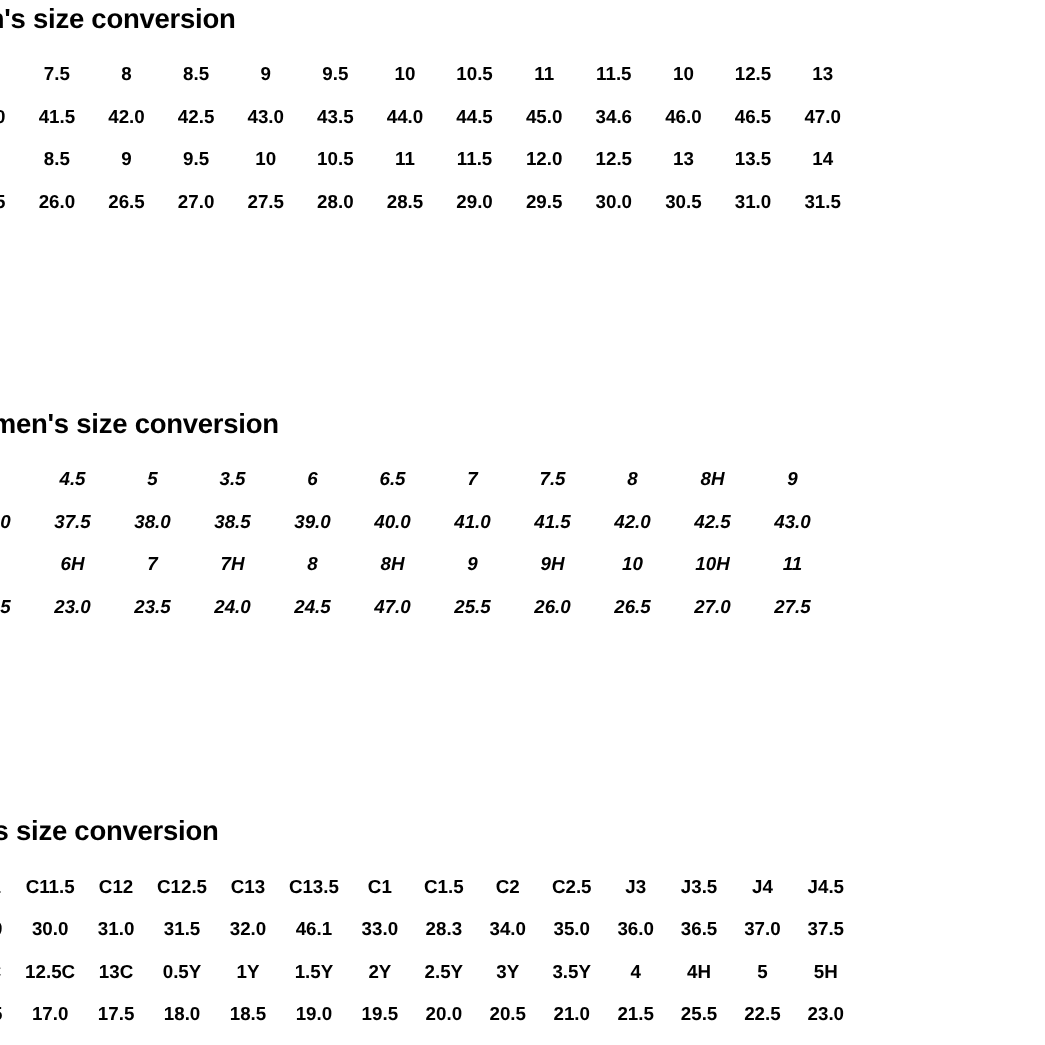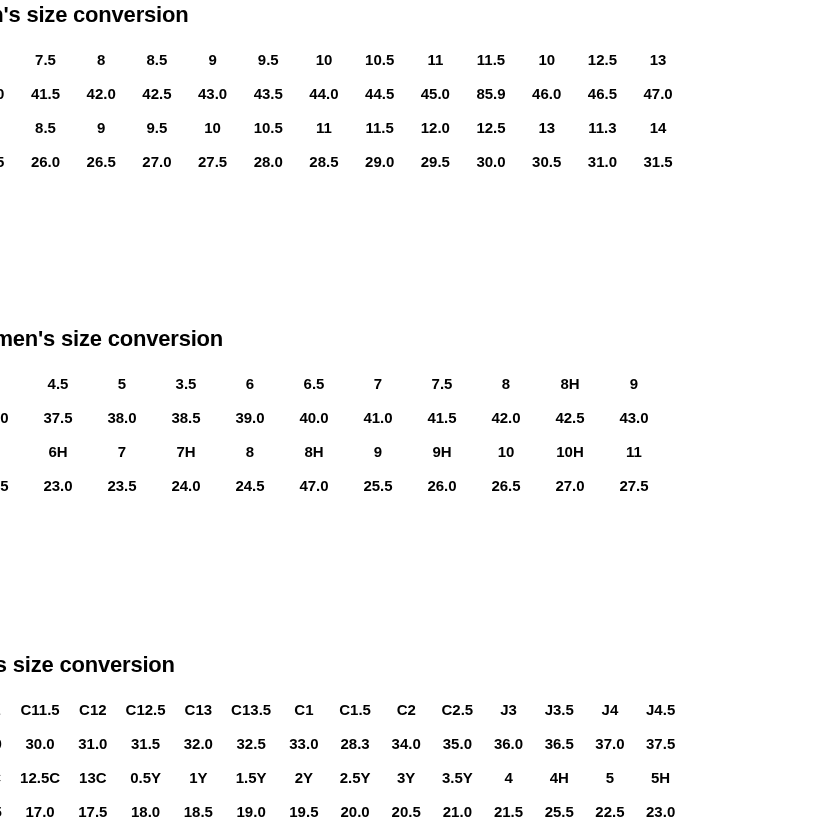--- a/index.html
+++ b/index.html
@@ -59,21 +59,21 @@
 
   
   #sec-mens { top: 0px; }
   #sec-mens .sec-title { margin-top: 2px; }
   #sec-mens table.size-table { margin-top: 14px; }
   #sec-mens table.size-table td { width: 64px; }
 
   
   #sec-womens { top: 326px; }
   #sec-womens table.size-table { margin-top: 14px; }
-  #sec-womens table.size-table td { width: 64px; }
+  #sec-womens table.size-table td { width: 64px; font-style: italic; }
 
   
   #sec-kids { top: 652px; }
   #sec-kids table.size-table { margin-top: 14px; }
   #sec-kids table.size-table td { width: 64px; }
 </style>
 </head>
 <body>
 
 <div class="page">
@@ -101,38 +101,38 @@
         <tr class="r-tall">
           <td>41.0</td>
           <td>41.5</td>
           <td>42.0</td>
           <td>42.5</td>
           <td>43.0</td>
           <td>43.5</td>
           <td>44.0</td>
           <td>44.5</td>
           <td>45.0</td>
-          <td>85.9</td>
+          <td>34.6</td>
           <td>46.0</td>
           <td>46.5</td>
           <td>47.0</td>
         </tr>
         <tr class="r-tall">
           <td>8</td>
           <td>8.5</td>
           <td>9</td>
           <td>9.5</td>
           <td>10</td>
           <td>10.5</td>
           <td>11</td>
           <td>11.5</td>
           <td>12.0</td>
           <td>12.5</td>
           <td>13</td>
-          <td>11.3</td>
+          <td>13.5</td>
           <td>14</td>
         </tr>
         <tr class="r-tall">
           <td>25.5</td>
           <td>26.0</td>
           <td>26.5</td>
           <td>27.0</td>
           <td>27.5</td>
           <td>28.0</td>
           <td>28.5</td>
@@ -230,21 +230,21 @@
           <td>J3.5</td>
           <td>J4</td>
           <td>J4.5</td>
         </tr>
         <tr class="r-tall">
           <td>29.0</td>
           <td>30.0</td>
           <td>31.0</td>
           <td>31.5</td>
           <td>32.0</td>
-          <td>32.5</td>
+          <td>46.1</td>
           <td>33.0</td>
           <td>28.3</td>
           <td>34.0</td>
           <td>35.0</td>
           <td>36.0</td>
           <td>36.5</td>
           <td>37.0</td>
           <td>37.5</td>
         </tr>
         <tr class="r-tall">

